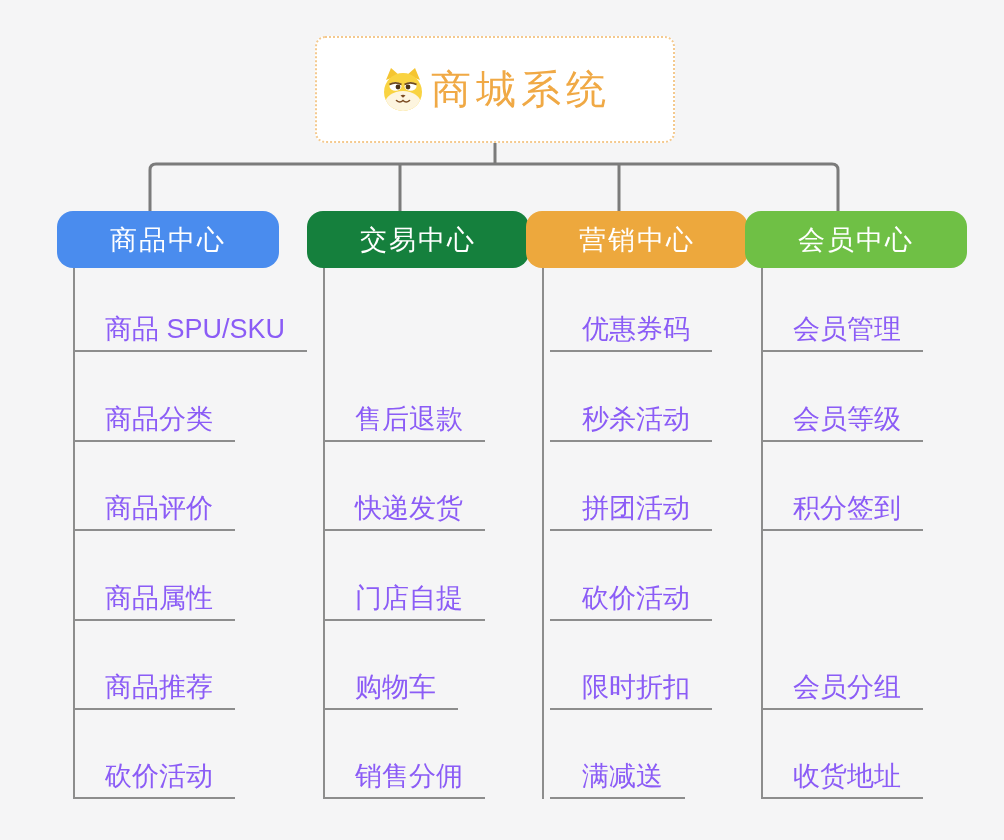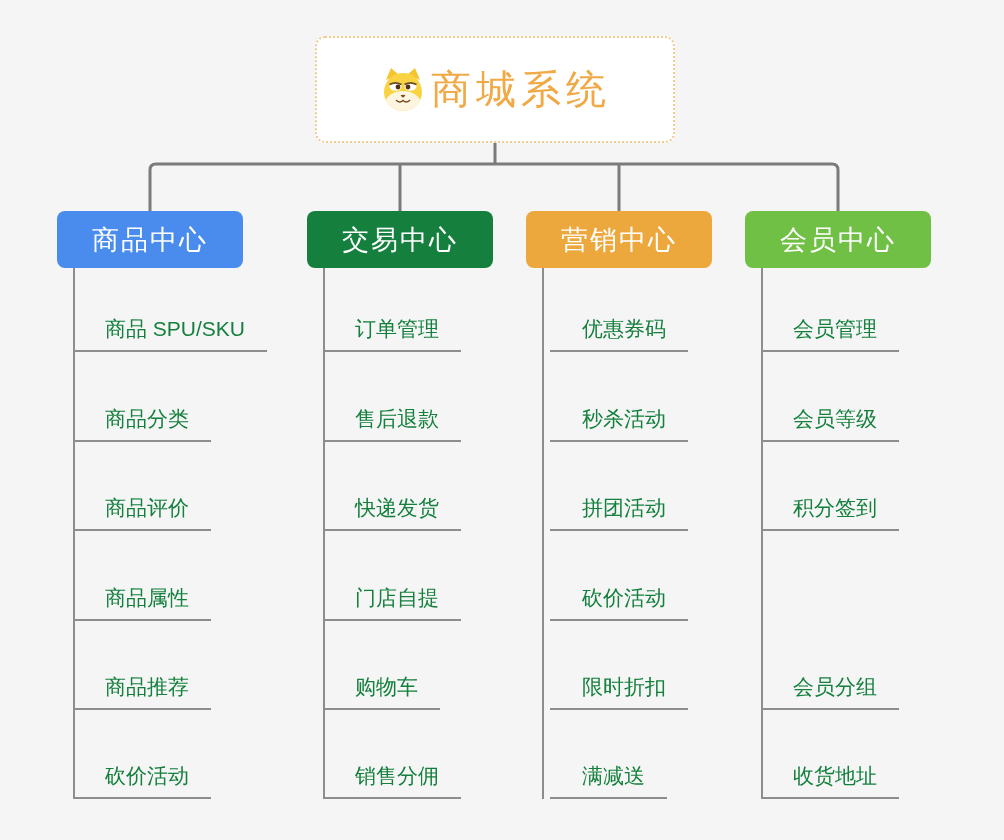--- a/index.html
+++ b/index.html
@@ -38,22 +38,22 @@
   
   .connectors {
     position:absolute; left:0; top:0;
     width:1004px; height:840px;
     pointer-events:none;
   }
 
   
   .branch-node {
     position:absolute; top:211px;
-    width:186px; height:57px;
-    border-radius:8px;
+    width:222px; height:57px;
+    border-radius:16px;
     display:flex; align-items:center; justify-content:center;
     color:#FFFFFF;
     font-size:27px;
     letter-spacing:2px;
     white-space:nowrap;
     cursor:default;
   }
   .b0{left:57px} .b1{left:307px} .b2{left:526px} .b3{left:745px}
 
   
@@ -61,23 +61,23 @@
     position:absolute; top:268px;
     width:0; height:531px;
     border-left:2px solid #8D8D8D;
   }
   .t0{left:73px} .t1{left:323px} .t2{left:542px} .t3{left:761px}
 
   
   .leaf {
     position:absolute;
     padding:0 22px 8px 32px;
-    font-size:21px;
+    font-size:27px;
     line-height:26px;
-    color:#15803d;
+    color:#8b5cf6;
     border-bottom:2px solid #8D8D8D;
     white-space:nowrap;
     cursor:default;
   }
   .c0{left:73px} .c1{left:323px} .c2{left:550px} .c3{left:761px}
   .r0{top:316px} .r1{top:406px} .r2{top:495px}
   .r3{top:585px} .r4{top:674px} .r5{top:763px}
 </style>
 </head>
 <body>
@@ -132,21 +132,20 @@
   <div class="trunk t2"></div>
   <div class="trunk t3"></div>
 
   <div class="leaf c0 r0">商品 SPU/SKU</div>
   <div class="leaf c0 r1">商品分类</div>
   <div class="leaf c0 r2">商品评价</div>
   <div class="leaf c0 r3">商品属性</div>
   <div class="leaf c0 r4">商品推荐</div>
   <div class="leaf c0 r5">砍价活动</div>
 
-  <div class="leaf c1 r0">订单管理</div>
   <div class="leaf c1 r1">售后退款</div>
   <div class="leaf c1 r2">快递发货</div>
   <div class="leaf c1 r3">门店自提</div>
   <div class="leaf c1 r4">购物车</div>
   <div class="leaf c1 r5">销售分佣</div>
 
   <div class="leaf c2 r0">优惠券码</div>
   <div class="leaf c2 r1">秒杀活动</div>
   <div class="leaf c2 r2">拼团活动</div>
   <div class="leaf c2 r3">砍价活动</div>

